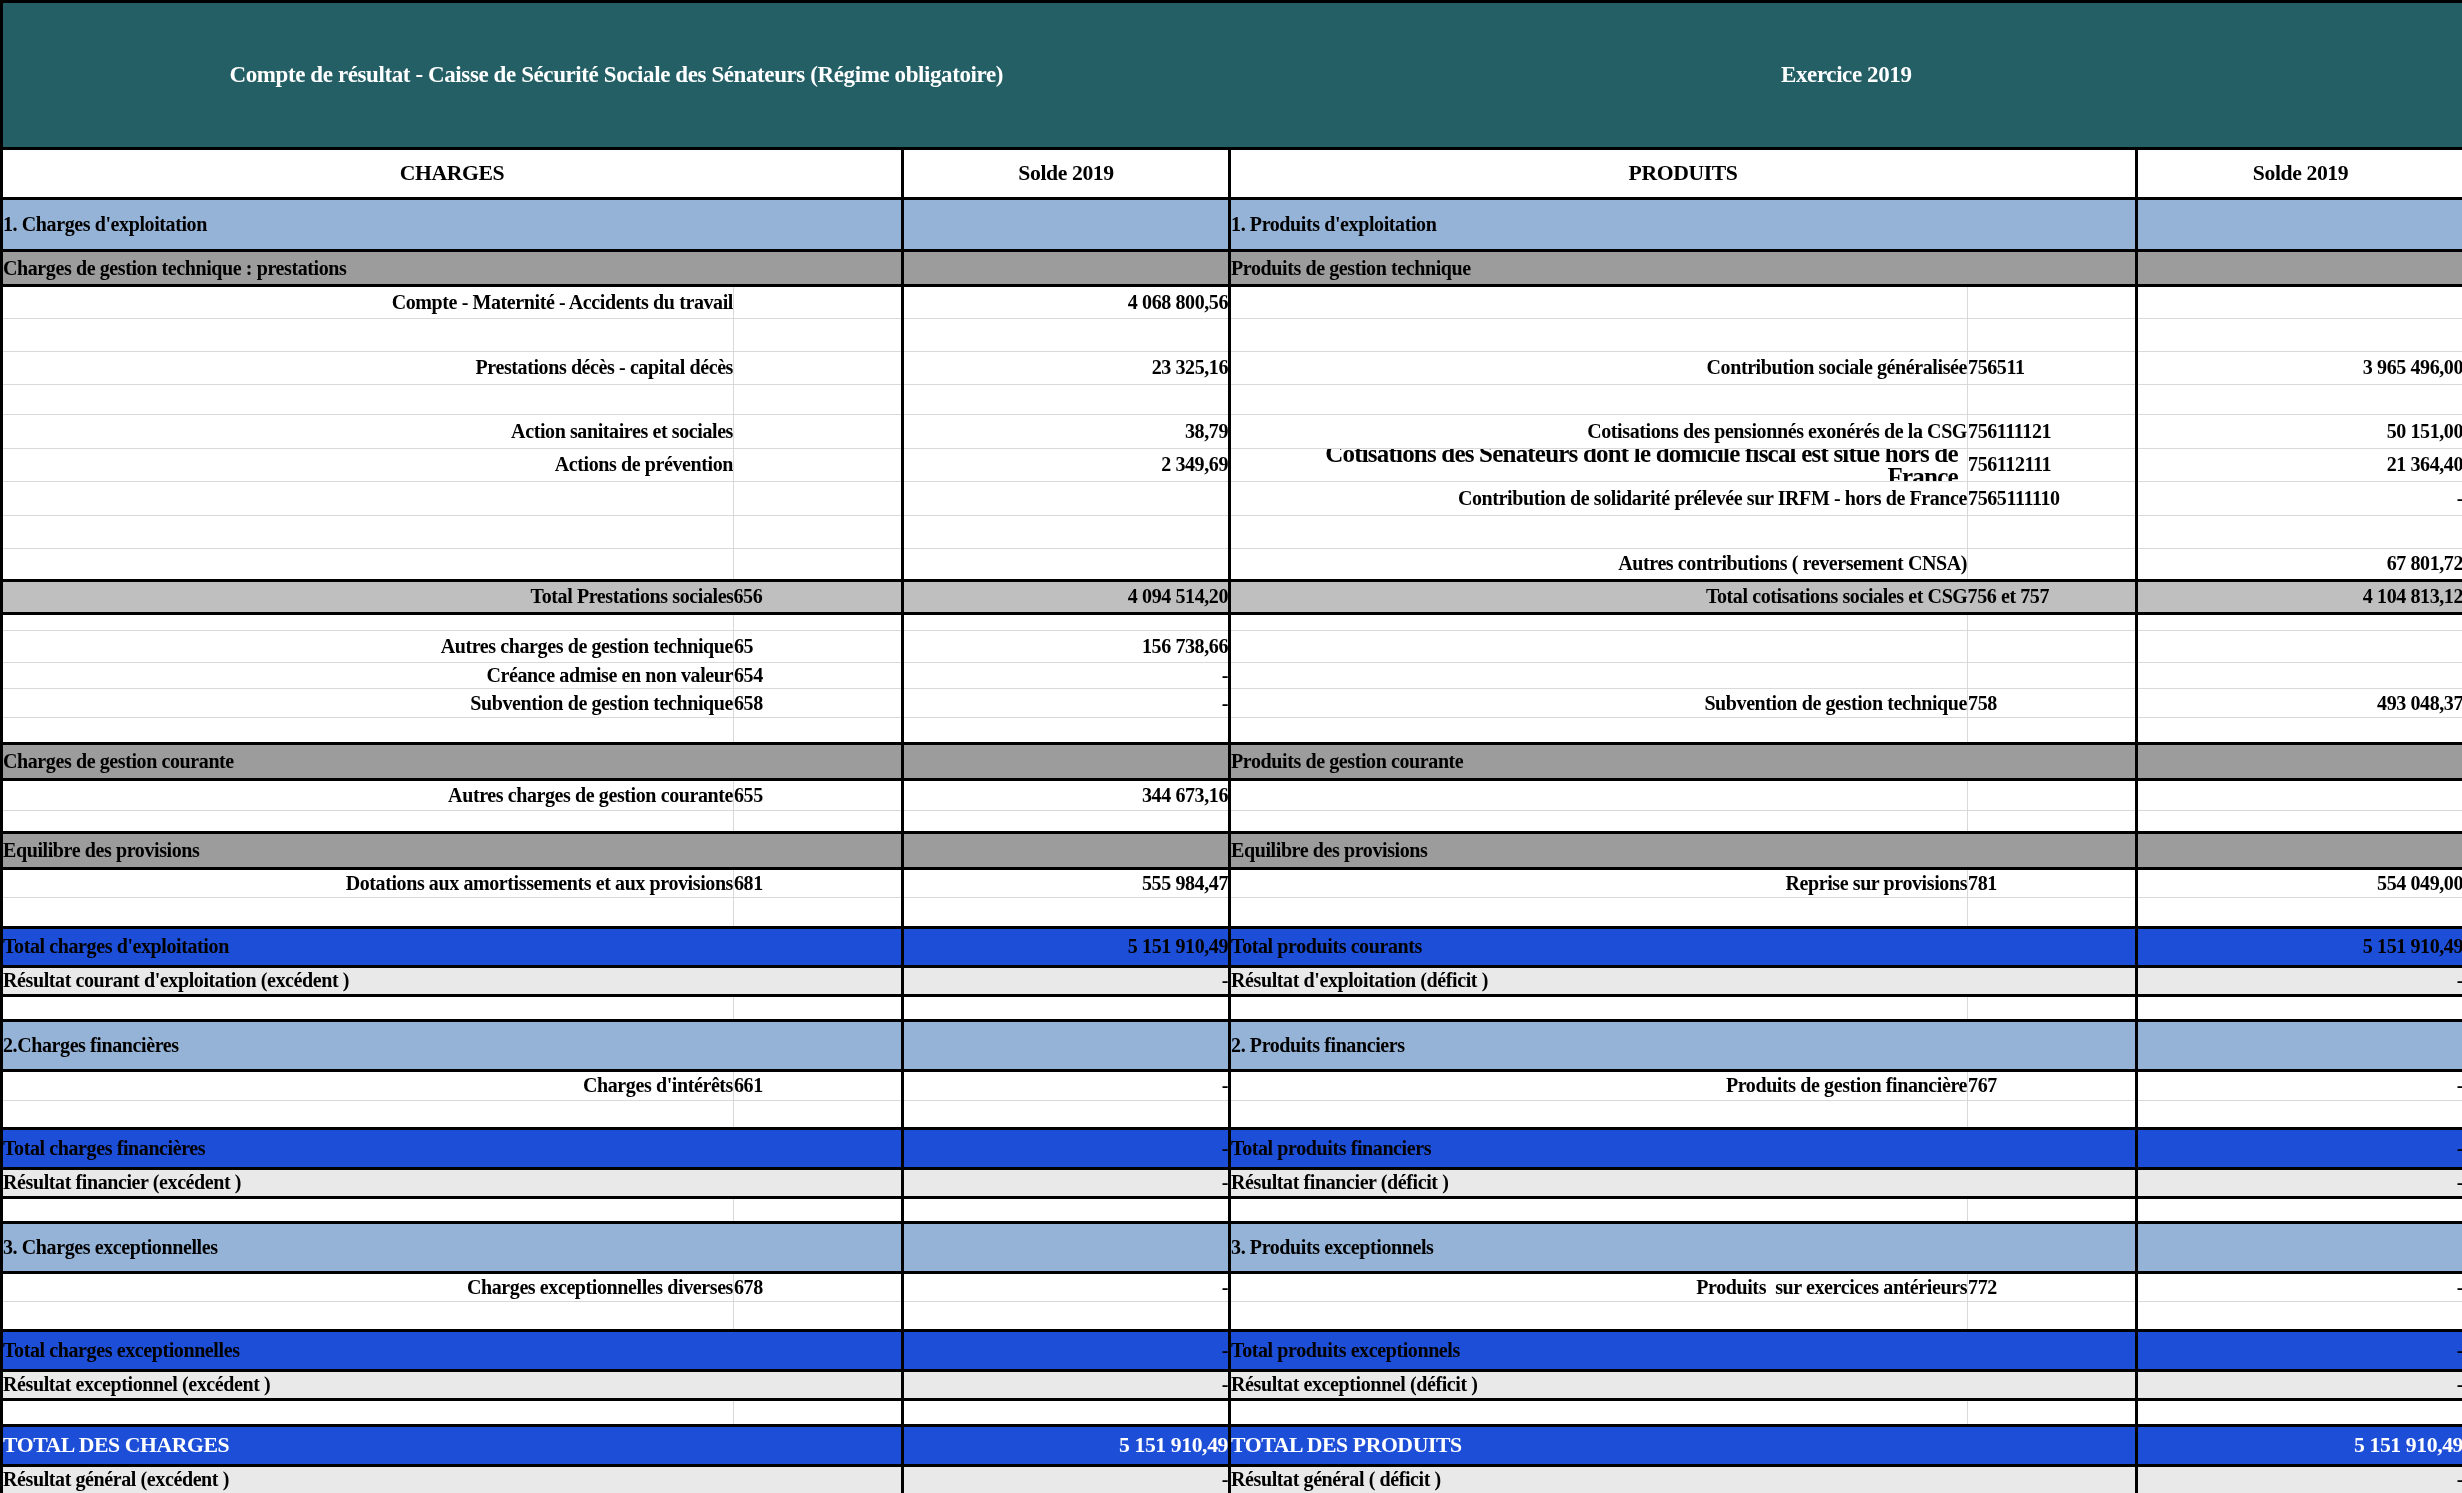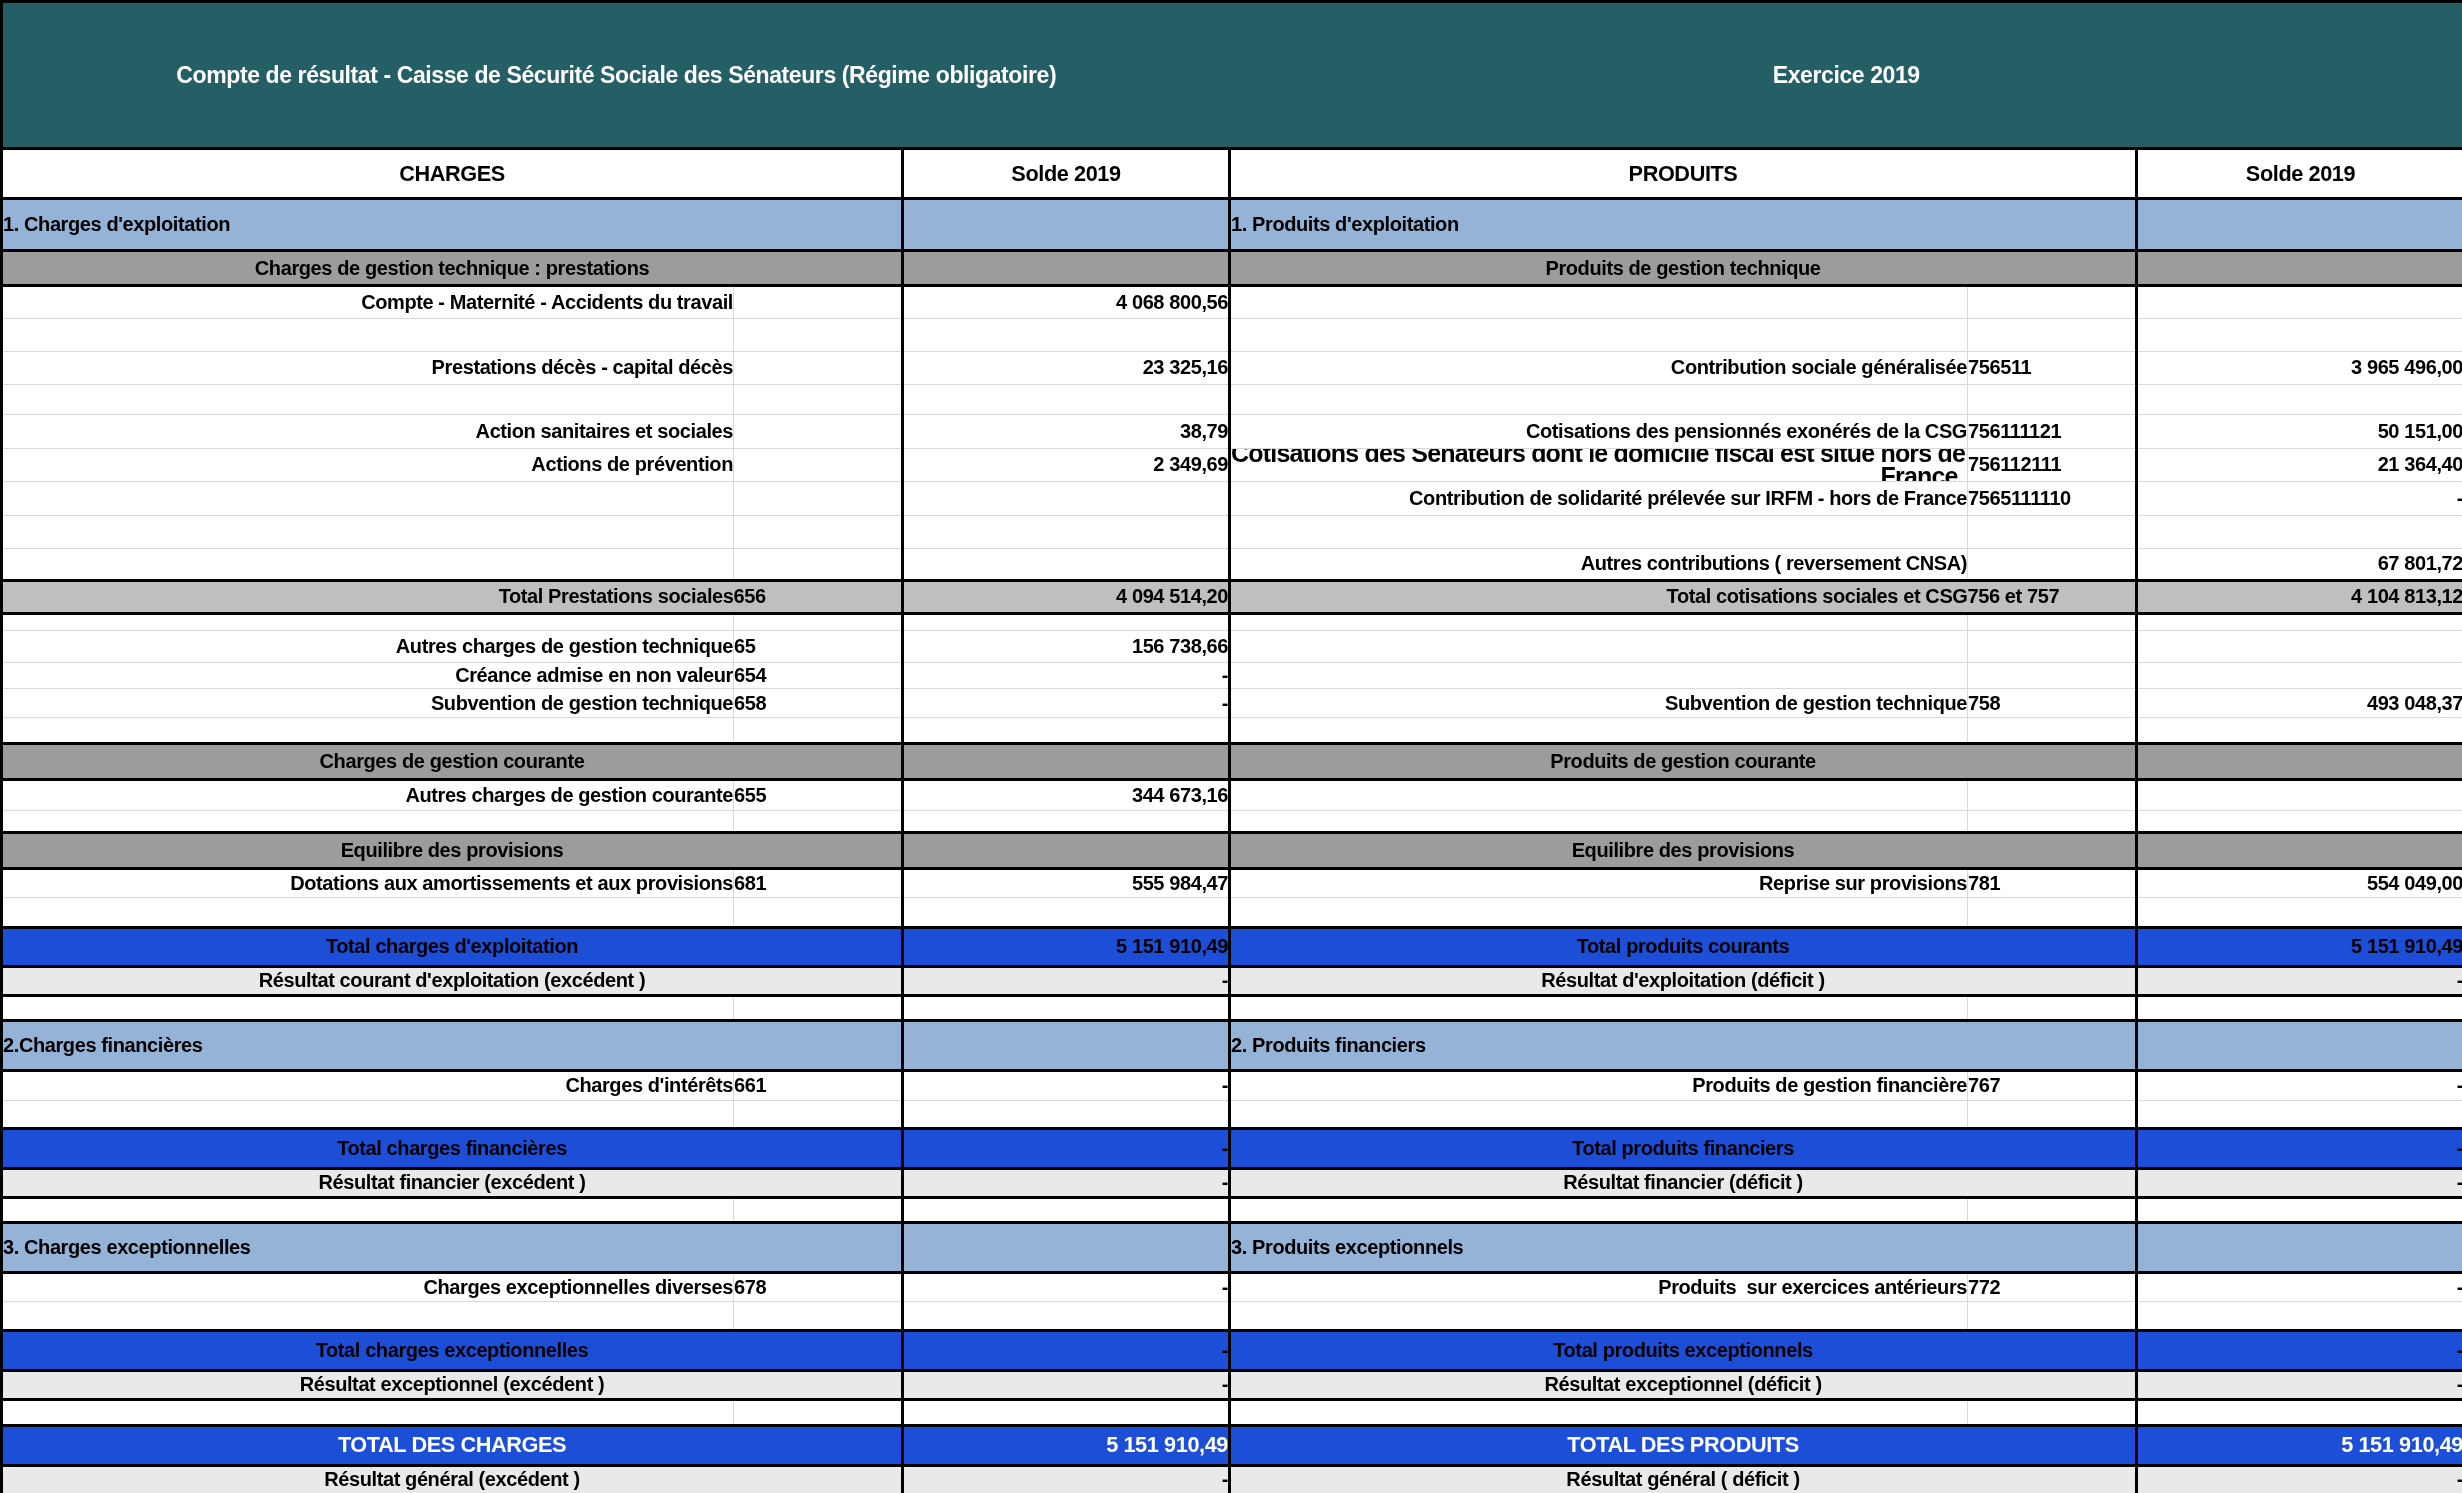--- a/index.html
+++ b/index.html
@@ -1,37 +1,37 @@
 <!DOCTYPE html>
 <html style="font-size:12.4px"><head>
 <meta charset="utf-8">
 <style>
   html,body{margin:0;padding:0;background:#fff;}
   .page{width:2462px;height:1493px;overflow:hidden;background:#fff;
-        font-family:Liberation Sans, sans-serif;font-weight:bold;color:#000;}
+        font-family:Liberation Serif, serif;font-weight:bold;color:#000;}
   table.sheet{border-collapse:collapse;table-layout:fixed;width:2462px;}
   table.sheet td{padding:0;overflow:hidden;vertical-align:middle;font-size:20px;letter-spacing:-0.4px;}
 
   
   td.sL{border-left:3.9px solid #000;border-right:3.9px solid #000;}
   td.sR{border-left:3.9px solid #000;}
   table.sheet{border:3.9px solid #000;}
 
   
   tr.t-title td{background:#245F66;color:#fff;text-align:center;font-size:23px;border-bottom:3.9px solid #000;}
   
   tr.t-colhead td{background:#fff;text-align:center;font-size:21.7px;border-bottom:3.9px solid #000;}
 
   
   td.lbl{text-align:right;padding-right:9.3px;white-space:pre;}
   td.acct{text-align:left;padding-right:3.1px;white-space:pre;}
   td.val{text-align:right;padding-right:9.3px;white-space:pre;}
   td.band-c{text-align:left;font-size:21.7px;white-space:pre;}
   td.band-c.pad{padding-right:169px;}
-  td.band-l{text-align:center;padding-left:7.7px;font-size:21px;white-space:pre;margin-top:44px;}
+  td.band-l{text-align:left;padding-left:7.7px;font-size:21px;white-space:pre;margin-top:44px;}
 
   
   tr.t-data td.acct, tr.t-empty td.acct{border-left:1.5px solid #D9D9D9;}
 
   
   tr.t-data td, tr.t-empty td{border-bottom:1.5px solid #D9D9D9;background:#fff;}
   tr.t-gray td{background:#9C9C9C;border-top:3.9px solid #000;border-bottom:3.9px solid #000;}
   tr.t-blue td{background:#95B3D7;border-top:3.9px solid #000;border-bottom:3.9px solid #000;}
   tr.t-silver td{background:#BFBFBF;border-top:3.9px solid #000;border-bottom:3.9px solid #000;}
   tr.t-ltblue td{background:#1d4ed8;border-top:3.9px solid #000;border-bottom:3.9px solid #000;}

